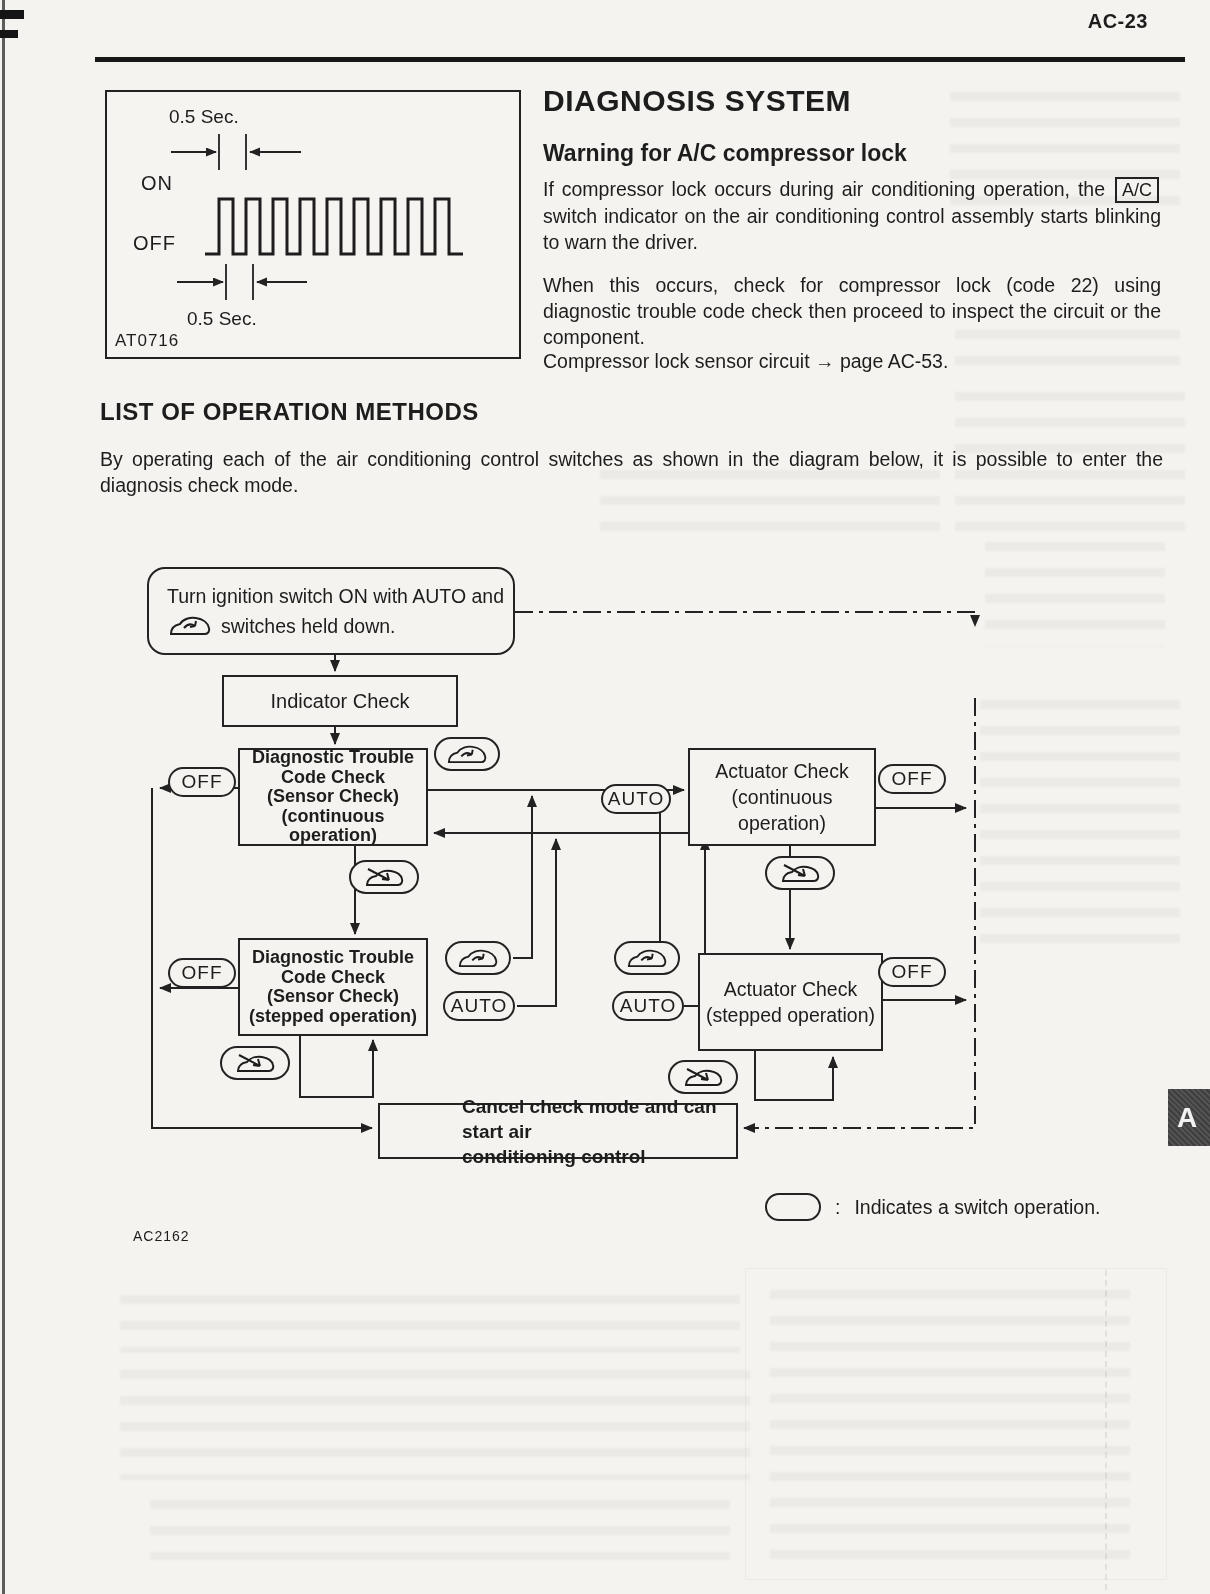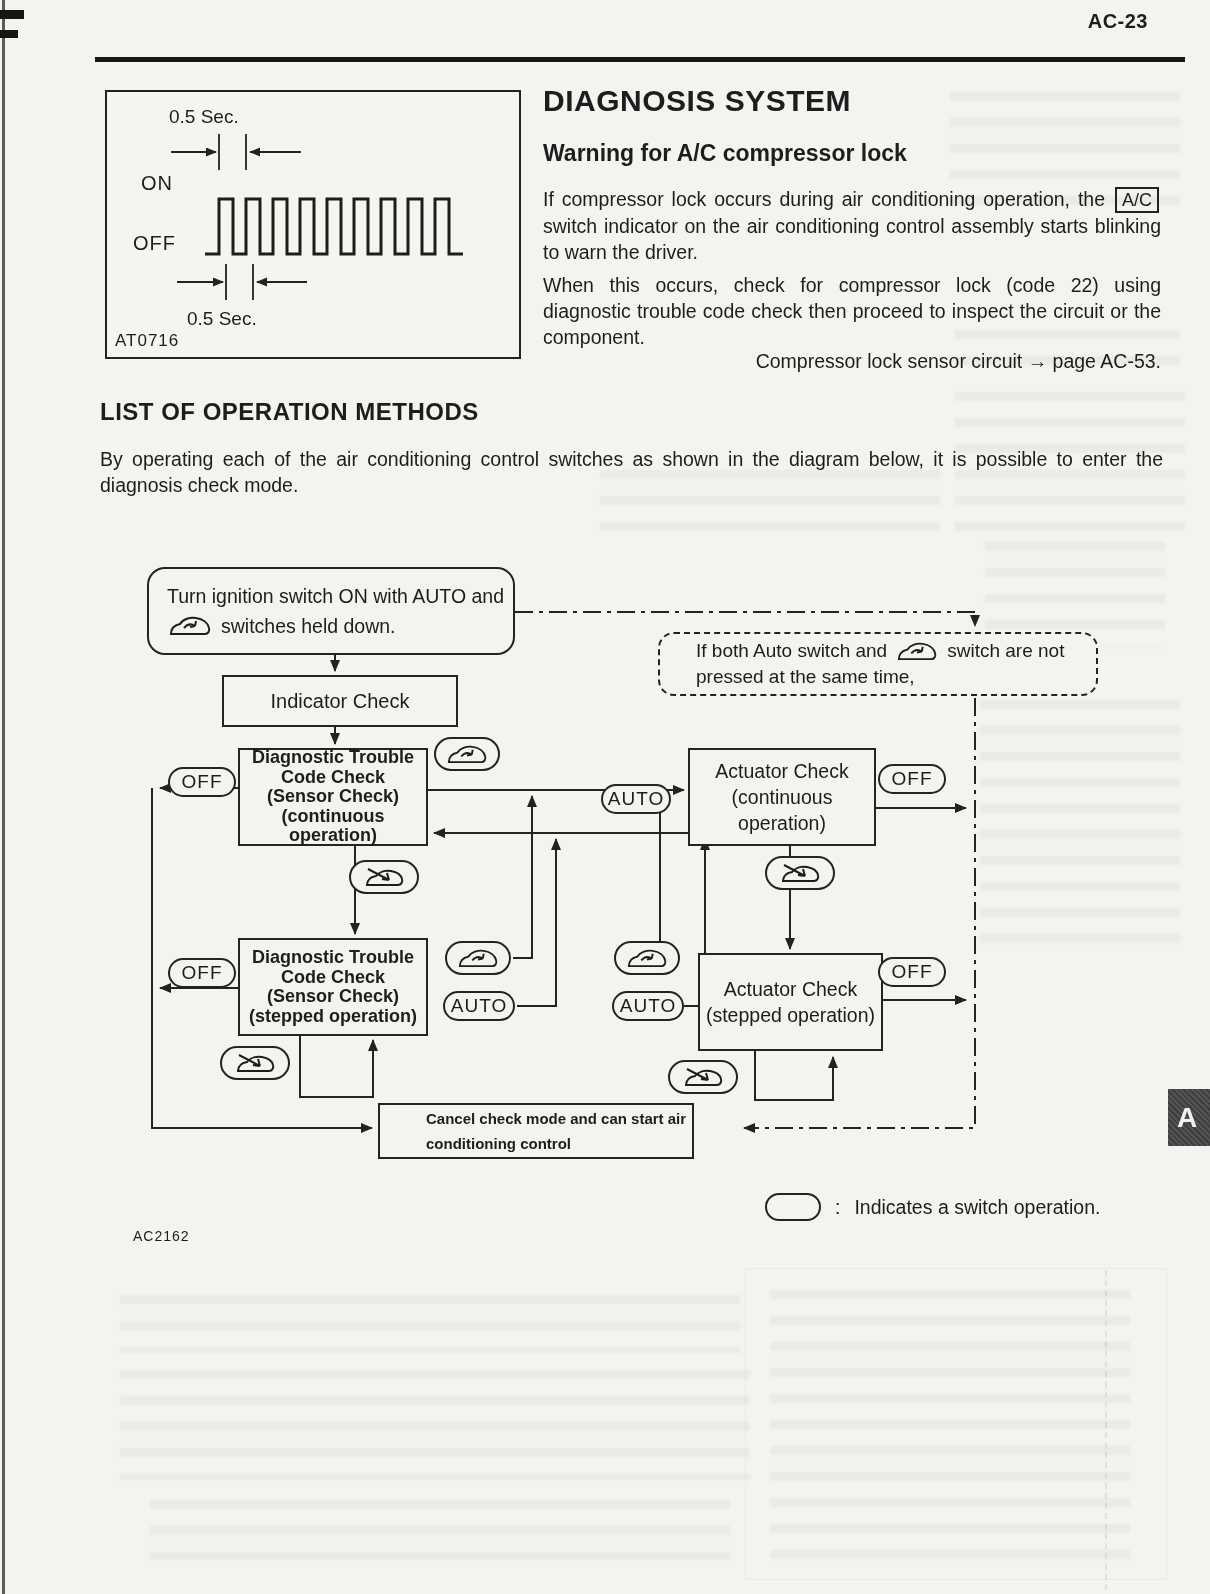--- a/index.html
+++ b/index.html
@@ -98,27 +98,27 @@
       <path d="M86,162 H100 V107 H114 V162 H127 V107 H141 V162 H154 V107 H168 V162 H181 V107 H195 V162 H208 V107 H222 V162 H235 V107 H249 V162 H262 V107 H276 V162 H289 V107 H303 V162 H316 V107 H330 V162 H344" stroke="#1d1d1d" stroke-width="3" fill="none"></path>
 
       <path d="M107,172 V208 M134,172 V208" stroke="#222" stroke-width="1.8" fill="none"></path>
       <path d="M58,190 H104" stroke="#222" stroke-width="1.8" fill="none" marker-end="url(#arrF)"></path>
       <path d="M188,190 H138" stroke="#222" stroke-width="1.8" fill="none" marker-end="url(#arrF)"></path>
     </svg>
   </div>
 
   <div class="diag-title">DIAGNOSIS SYSTEM</div>
   <div class="diag-sub">Warning for A/C compressor lock</div>
-  <div class="para" style="top:186px;">
+  <div class="para" style="top:176px;">
     <span>If compressor lock occurs during air conditioning operation, the</span>
     <span class="ac-badge">A/C</span>
     <span>switch indicator on the air conditioning control assembly starts blinking to warn the driver.</span>
   </div>
   <div class="para" style="top:272px;">When this occurs, check for compressor lock (code 22) using diagnostic trouble code check then proceed to inspect the circuit or the component.</div>
-  <div class="para" style="top:348px;text-align:right;">Compressor lock sensor circuit → page AC-53.</div>
+  <div class="para" style="top:348px;text-align:left;">Compressor lock sensor circuit → page AC-53.</div>
 
   <div class="ops-title">LIST OF OPERATION METHODS</div>
   <div class="ops-intro">By operating each of the air conditioning control switches as shown in the diagram below, it is possible to enter the diagnosis check mode.</div>
 
   <svg class="wires" width="1210" height="1594" viewBox="0 0 1210 1594">
     <defs>
       <marker id="arr" markerUnits="userSpaceOnUse" markerWidth="13" markerHeight="11" refX="11" refY="5" orient="auto">
         <path d="M0,0 L12,5 L0,10 Z" fill="#222"></path>
       </marker>
     </defs>
@@ -181,39 +181,25 @@
     <span>Code Check</span>
     <span>(Sensor Check)</span>
     <span>(stepped operation)</span>
   </div>
 
   <div class="fc-box center act" style="left:698px;top:953px;width:185px;height:98px;">
     <span>Actuator Check</span>
     <span>(stepped operation)</span>
   </div>
 
-  <div class="fc-box" style="left:378px;top:1103px;width:316px;height:56px;padding-left:46px;font-size:15px;font-weight:700;line-height:25px;">
+  <div class="fc-box" style="left:378px;top:1103px;width:360px;height:56px;padding-left:82px;font-size:19px;font-weight:700;line-height:25px;">
     <span>Cancel check mode and can start air</span>
     <span>conditioning control</span>
   </div>
 
-  <div class="fc-box dashed" style="left:658px;top:632px;width:440px;height:64px;padding-left:36px;font-size:19px;line-height:26px;">
-    <div class="fc-line">
-      <span>If both Auto switch and</span>
-      <svg class="icon-svg" width="44" height="21" viewBox="0 0 44 22">
-        <path d="M3,19 C3,13 7,10 12,9 C15,4 22,2 28,3 C35,4 40,8 41,13 C42,16 40,19 37,19 Z" stroke="#1d1d1d" stroke-width="2" fill="none"></path>
-        <path d="M16,13 q5,-6 11,-2" stroke="#1d1d1d" stroke-width="2" fill="none"></path>
-        <path d="M27,11 l1,-5 M27,11 l-5,1" stroke="#1d1d1d" stroke-width="2" fill="none"></path>
-      </svg>
-      <span>switch are not</span>
-    </div>
-    <div class="fc-line">
-        <span>pressed at the same time,</span>
-      </div>
-  </div>
 
   <div class="oval" style="left:168px;top:767px;width:68px;height:30px;">
       <span>OFF</span>
     </div>
   <div class="oval" style="left:878px;top:764px;width:68px;height:30px;">
       <span>OFF</span>
     </div>
   <div class="oval" style="left:168px;top:958px;width:68px;height:30px;">
       <span>OFF</span>
     </div>

